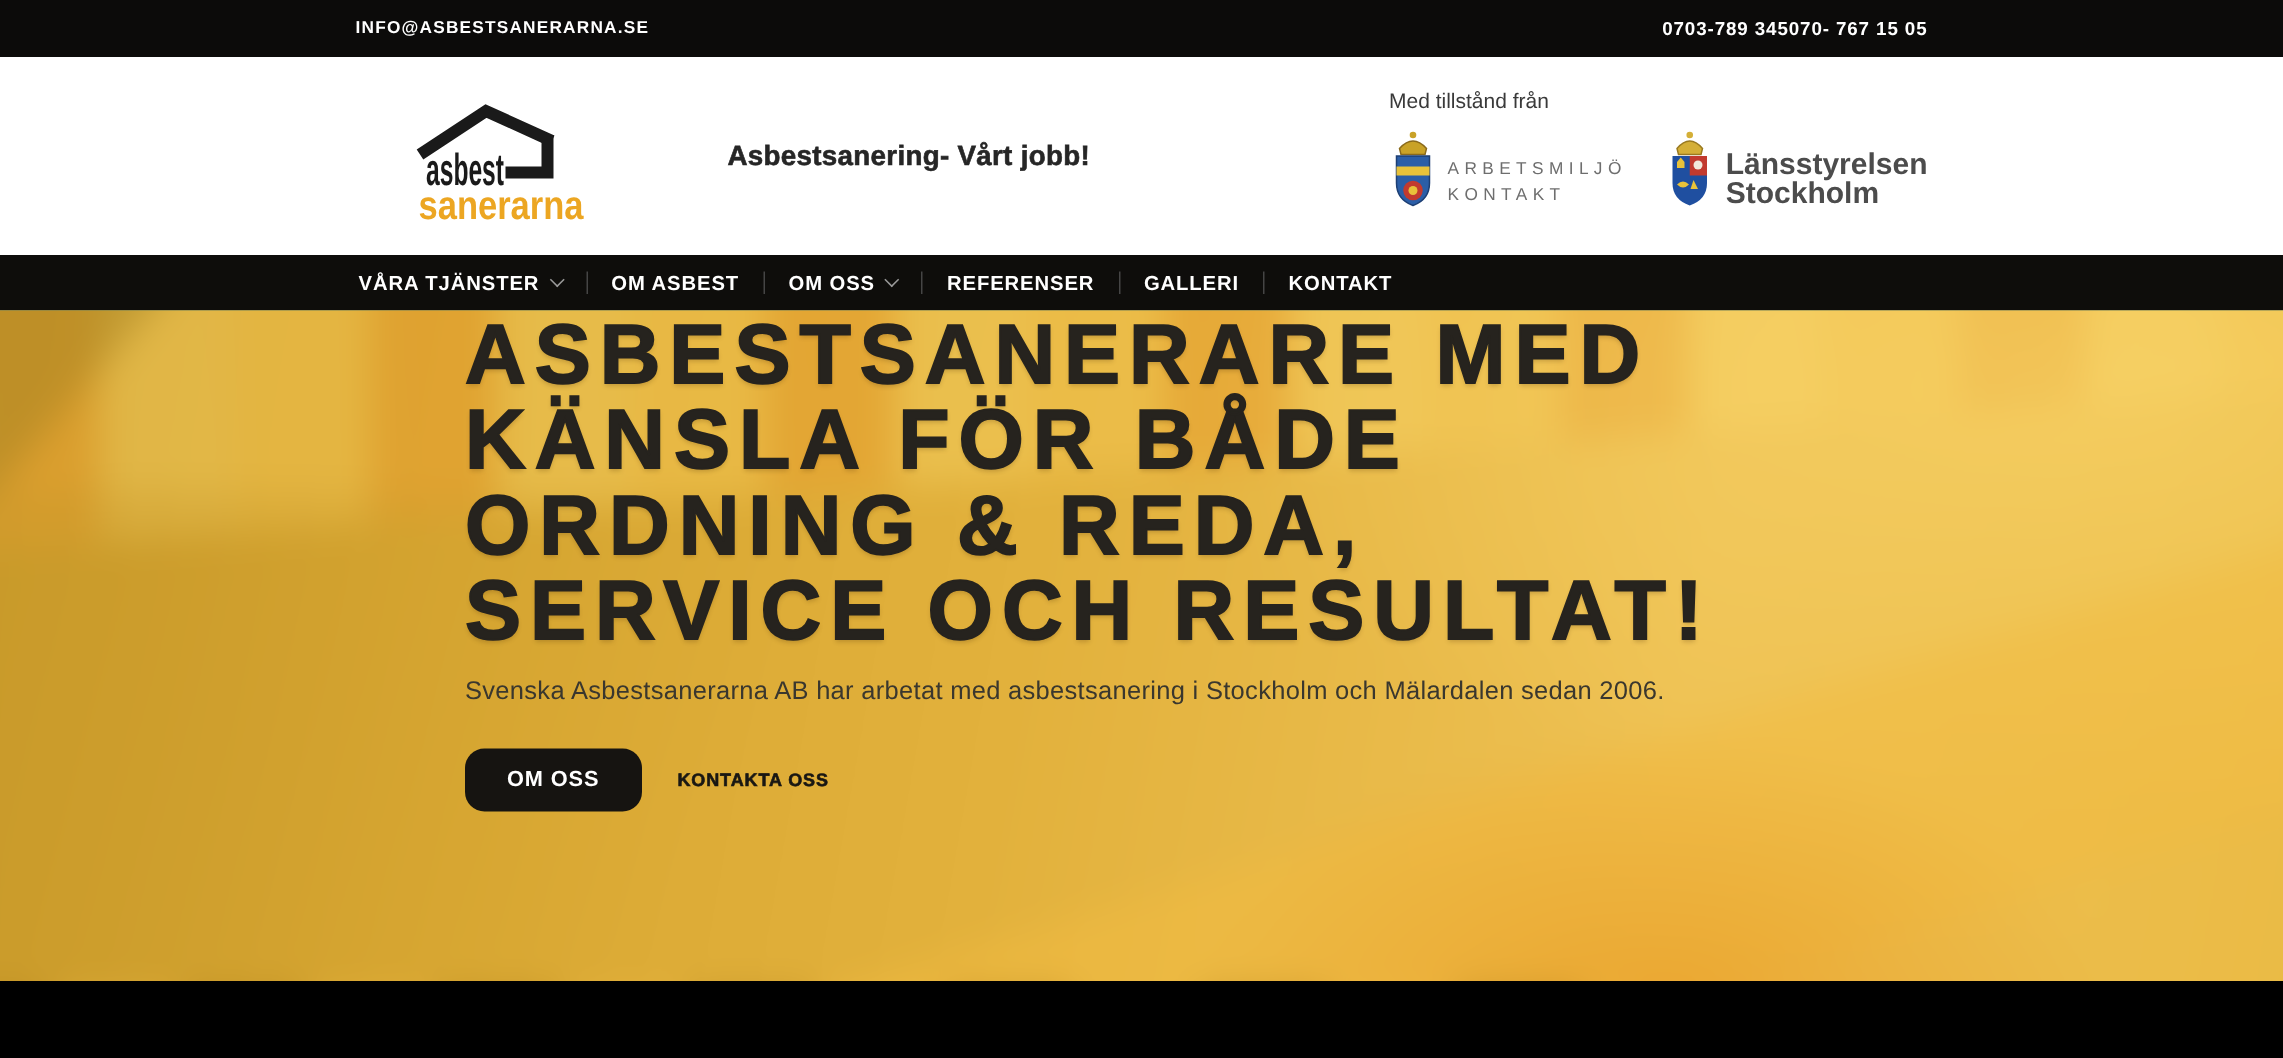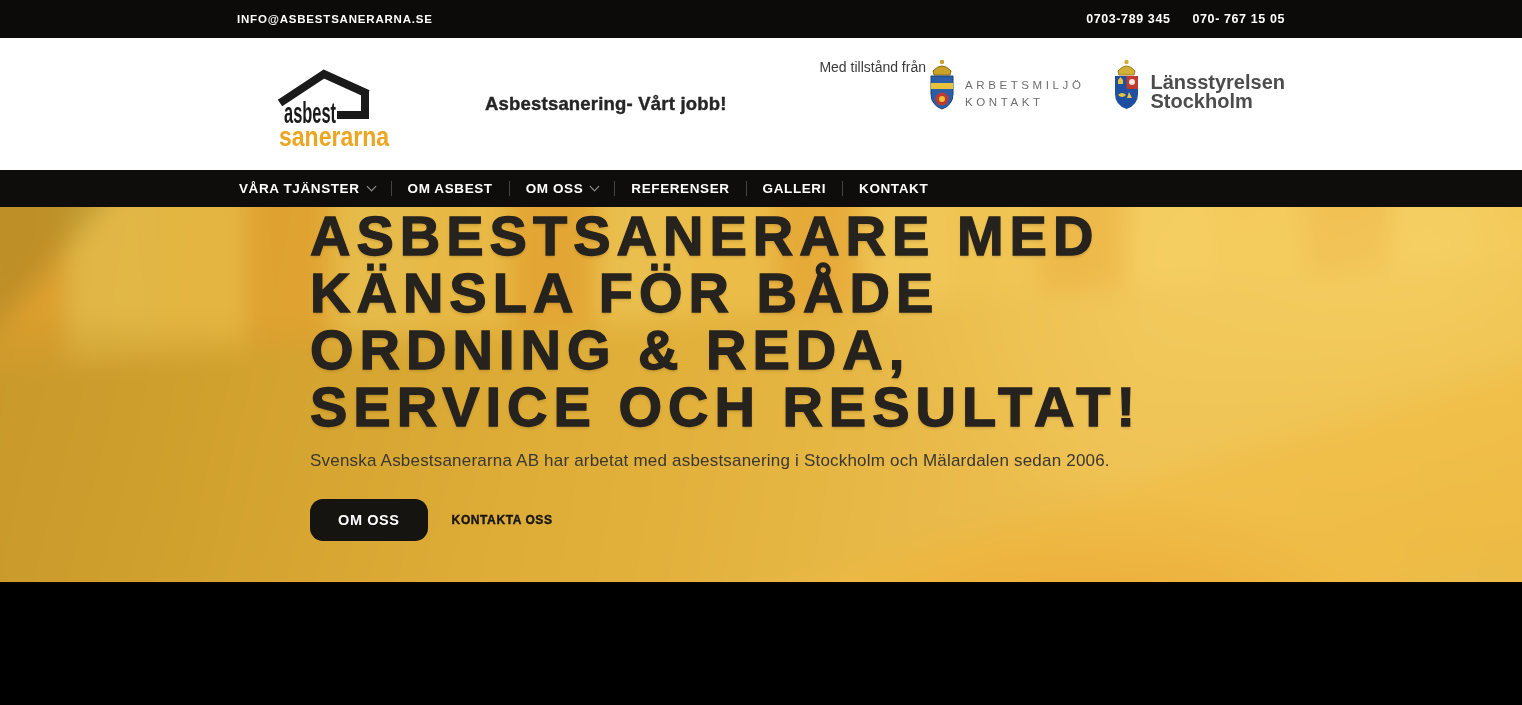--- a/index.html
+++ b/index.html
@@ -1,44 +1,44 @@
 <!DOCTYPE html>
 <html><head>
 <meta charset="utf-8">
 <style>
   * { margin:0; padding:0; box-sizing:border-box; }
   html,body { background:#000; }
   .page {
-    position:relative; width:1522px; height:582px; overflow:hidden;
+    position:relative; width:1522px; height:654px; overflow:hidden;
     font-family:"Liberation Sans", sans-serif; background:#0ea5e9;
   }
   .container { width:1048px; margin:0 auto; position:relative; }
 
   
   .topbar { height:38px; background:#0c0b0a; }
   .topbar .container { height:100%; display:flex; align-items:center; }
   .topbar-email {
     color:#fff; font-size:11.5px; font-weight:bold; letter-spacing:.8px;
     text-decoration:none;
   }
-  .topbar-phones { margin-left:auto; display:flex; gap:22px; }
+  .topbar-phones { margin-left:auto; display:flex; }
   .topbar-phones a {
     color:#fff; font-size:12.5px; font-weight:bold; letter-spacing:.6px;
     text-decoration:none;
   }
 
   
   .header { height:132px; background:#fff; }
   .header .container { height:100%; display:flex; align-items:center; }
   .logo { display:block; width:126px; height:82px; margin-top:6px; cursor:pointer;margin-left:40px; }
   .tagline {
     margin-left:82px; font-size:18.5px; font-weight:bold; color:#262626;
     letter-spacing:.2px; -webkit-text-stroke:.4px #262626;
   }
-  .permits { margin-left:auto; display:flex; flex-direction:row; align-self:flex-start; margin-top:21px; }
+  .permits { margin-left:auto; display:flex; flex-direction:column; align-self:flex-start; margin-top:21px; }
   .permits-label { font-size:14px; color:#3a3a3a; margin-bottom:12px; }
   .badges { display:flex; align-items:center; gap:26px; }
   .badge { display:flex; align-items:flex-end; }
   .badge-crest { flex:0 0 auto; }
   .badge-av-text { margin-left:7px; font-size:11.5px; letter-spacing:3.6px; color:#6e6e6e; line-height:17px; }
   .badge-ls-text { margin-left:7px; font-size:20px; font-weight:600; color:#4c4c4c; line-height:19px; }
 
   
   .nav { height:37px; background:#0e0d0b; }
   .nav .container { height:100%; display:flex; align-items:center; }

